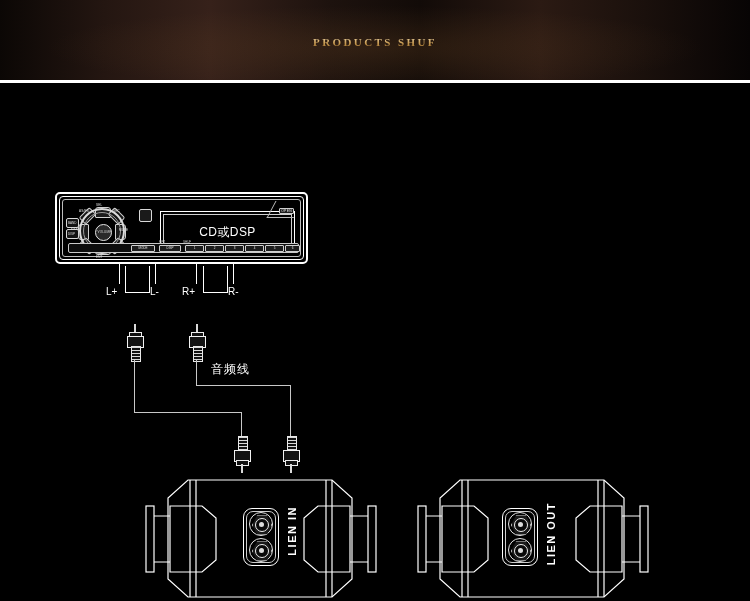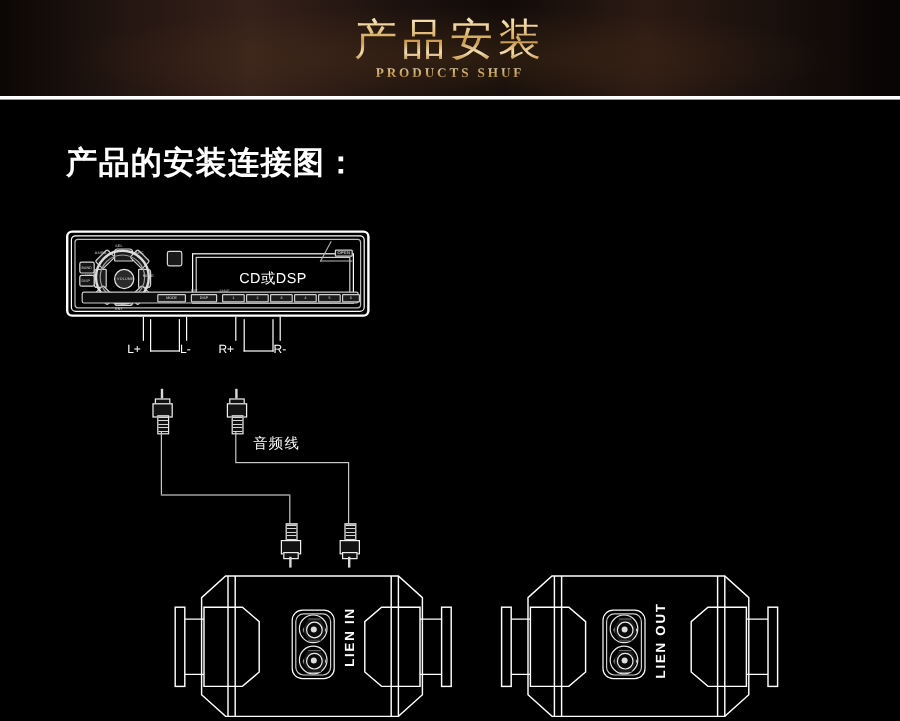--- a/index.html
+++ b/index.html
@@ -106,27 +106,25 @@
   .amp-lbl{position:absolute;color:#fff;font-size:11px;font-weight:bold;letter-spacing:1.5px;
            writing-mode:vertical-rl;transform:rotate(180deg);white-space:nowrap;}
 </style>
 </head>
 <body>
 
 <div id="page">
 
   <div class="banner">
     <div class="banner-inner">
-      <div class="cn-title">产品安装</div>
       <div class="en-title">PRODUCTS SHUF</div>
     </div>
   </div>
   <div class="banner-rule"></div>
 
-  <div class="section-title">产品的安装连接图：</div>
 
   <div class="headunit">
     <div class="hu-shell"></div>
     <div class="hu-inner"></div>
     <div class="hu-face">
 
       <div class="navpad">
         <div class="np-pet n"></div>
         <div class="np-pet s"></div>
         <div class="np-pet w"></div>

